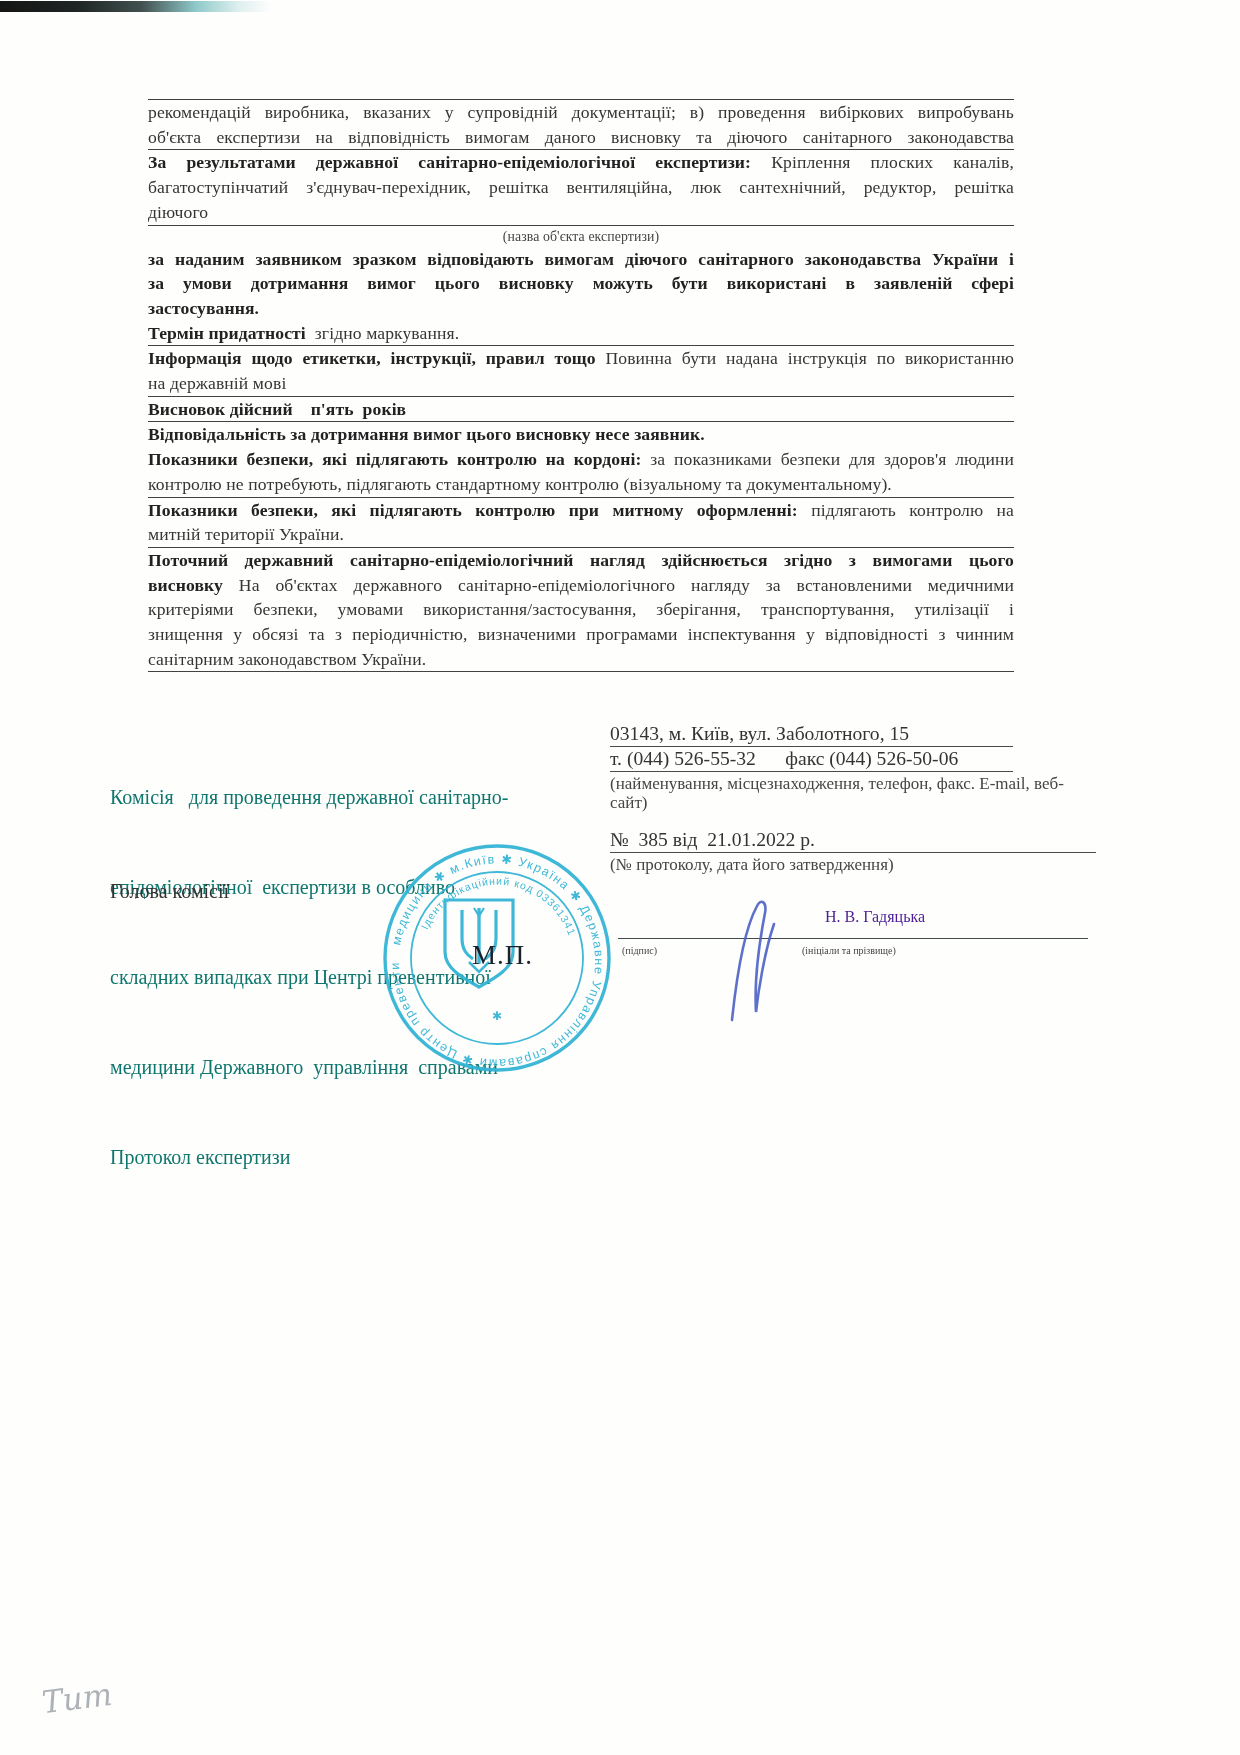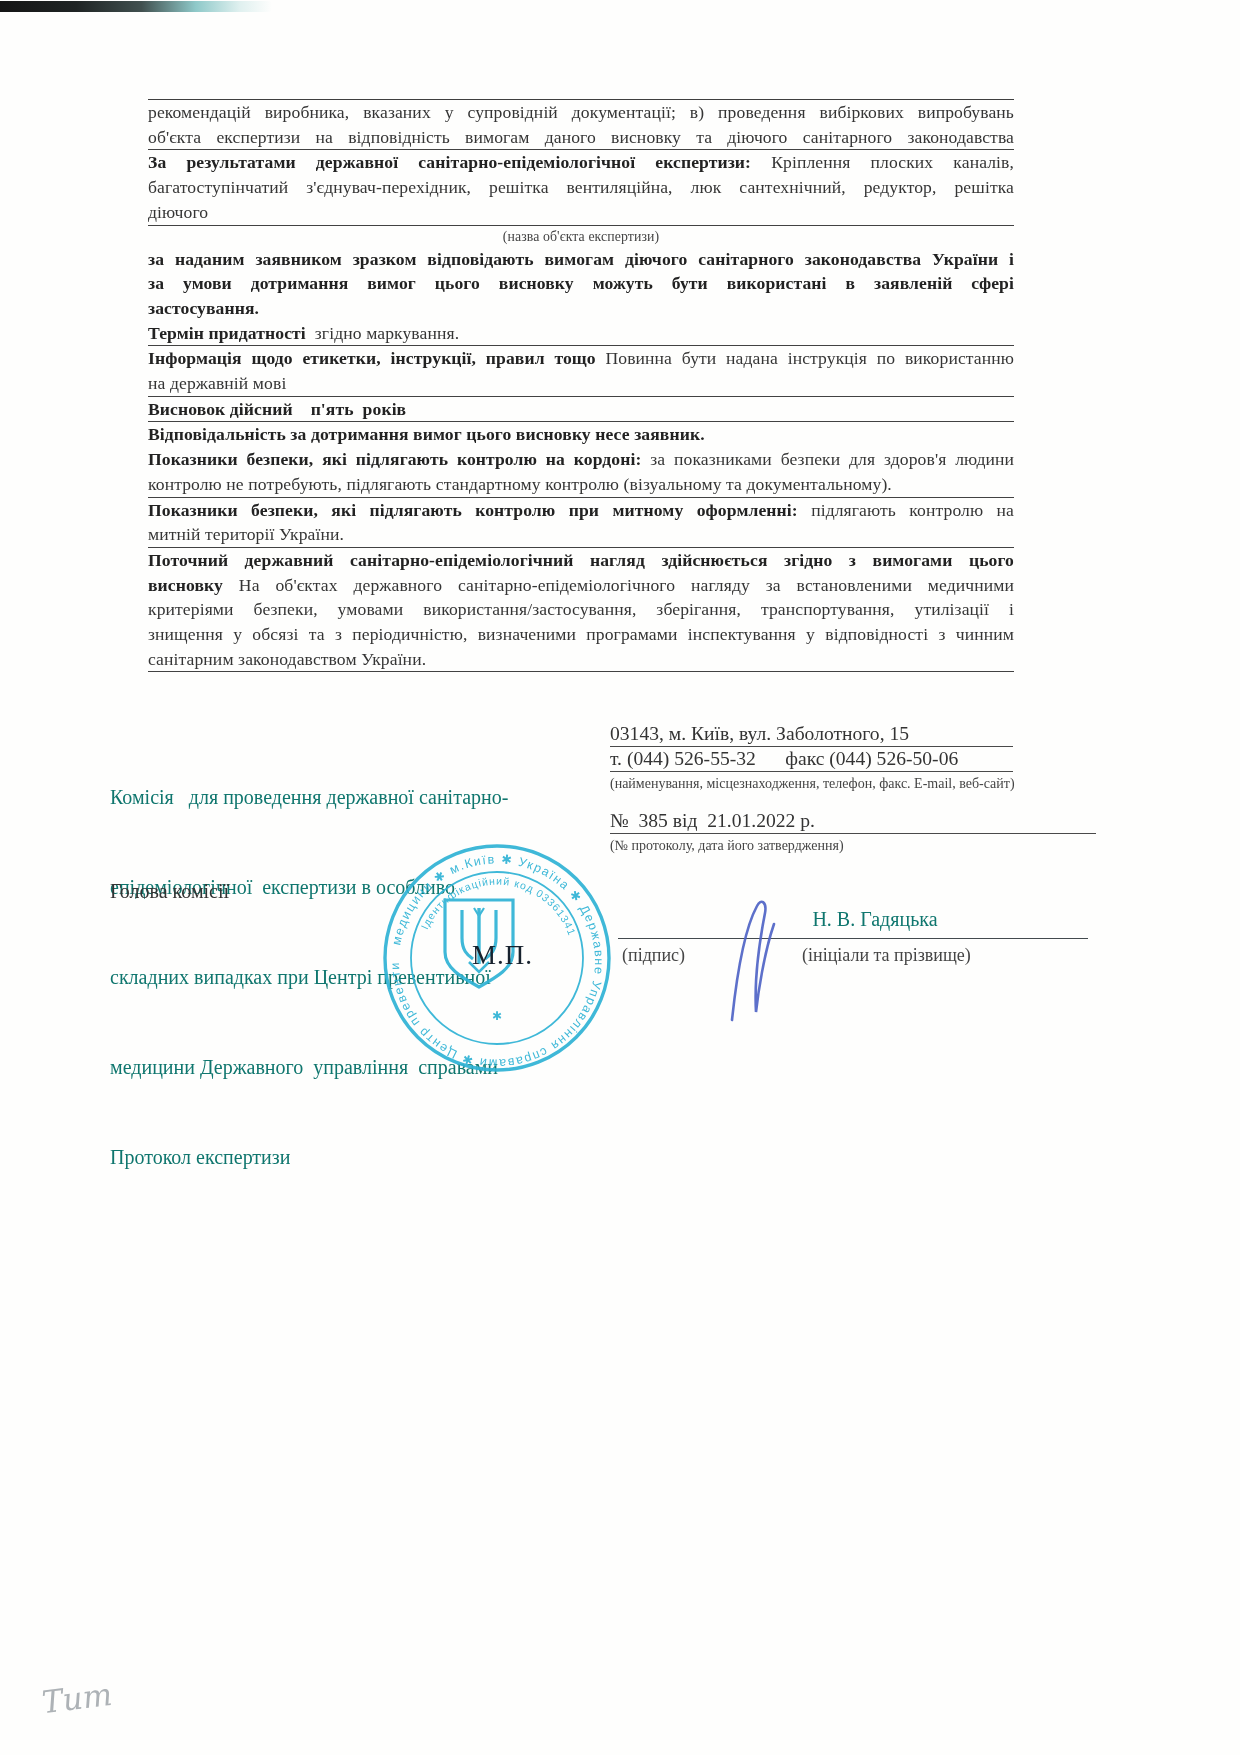--- a/index.html
+++ b/index.html
@@ -45,28 +45,28 @@
     position:absolute;left:110px;top:880px;
     font-size:20px;color:#333;
   }
   .right-col{position:absolute;left:610px;top:722px;width:490px;}
   .rline{
     font-size:19.6px;line-height:24px;color:#333;
     white-space:pre-wrap;
   }
   .rline.u1{width:403px;border-bottom:1.6px solid #4a4a4a;}
   .rline.u2{width:486px;border-bottom:1.6px solid #4a4a4a;}
-  .rcap{font-size:14px;line-height:19px;color:#454545;margin-top:2px;white-space:pre-wrap;}
+  .rcap{font-size:17px;line-height:19px;color:#454545;margin-top:2px;white-space:pre-wrap;}
   .proto{margin-top:16px;}
   .sig-line{position:absolute;left:618px;top:938px;width:470px;border-top:1.7px solid #434a4e;}
   .signer-name{
     position:absolute;left:740px;top:908px;width:270px;
-    text-align:center;font-size:20px;color:#0f766e;
+    text-align:center;font-size:16px;color:#4c1d95;
   }
-  .sig-cap{position:absolute;font-size:18px;color:#454545;}
+  .sig-cap{position:absolute;font-size:10px;color:#454545;}
   .sig-cap.podpys{left:622px;top:945px;}
   .sig-cap.initials{left:802px;top:945px;}
   
   .stamp{position:absolute;left:377px;top:840px;width:240px;height:240px;opacity:.92;}
   .stamp-mp{
     position:absolute;left:472px;top:940px;
     font-size:27px;color:#17222e;letter-spacing:1px;
     font-family:"Liberation Serif",serif;
   }
   

